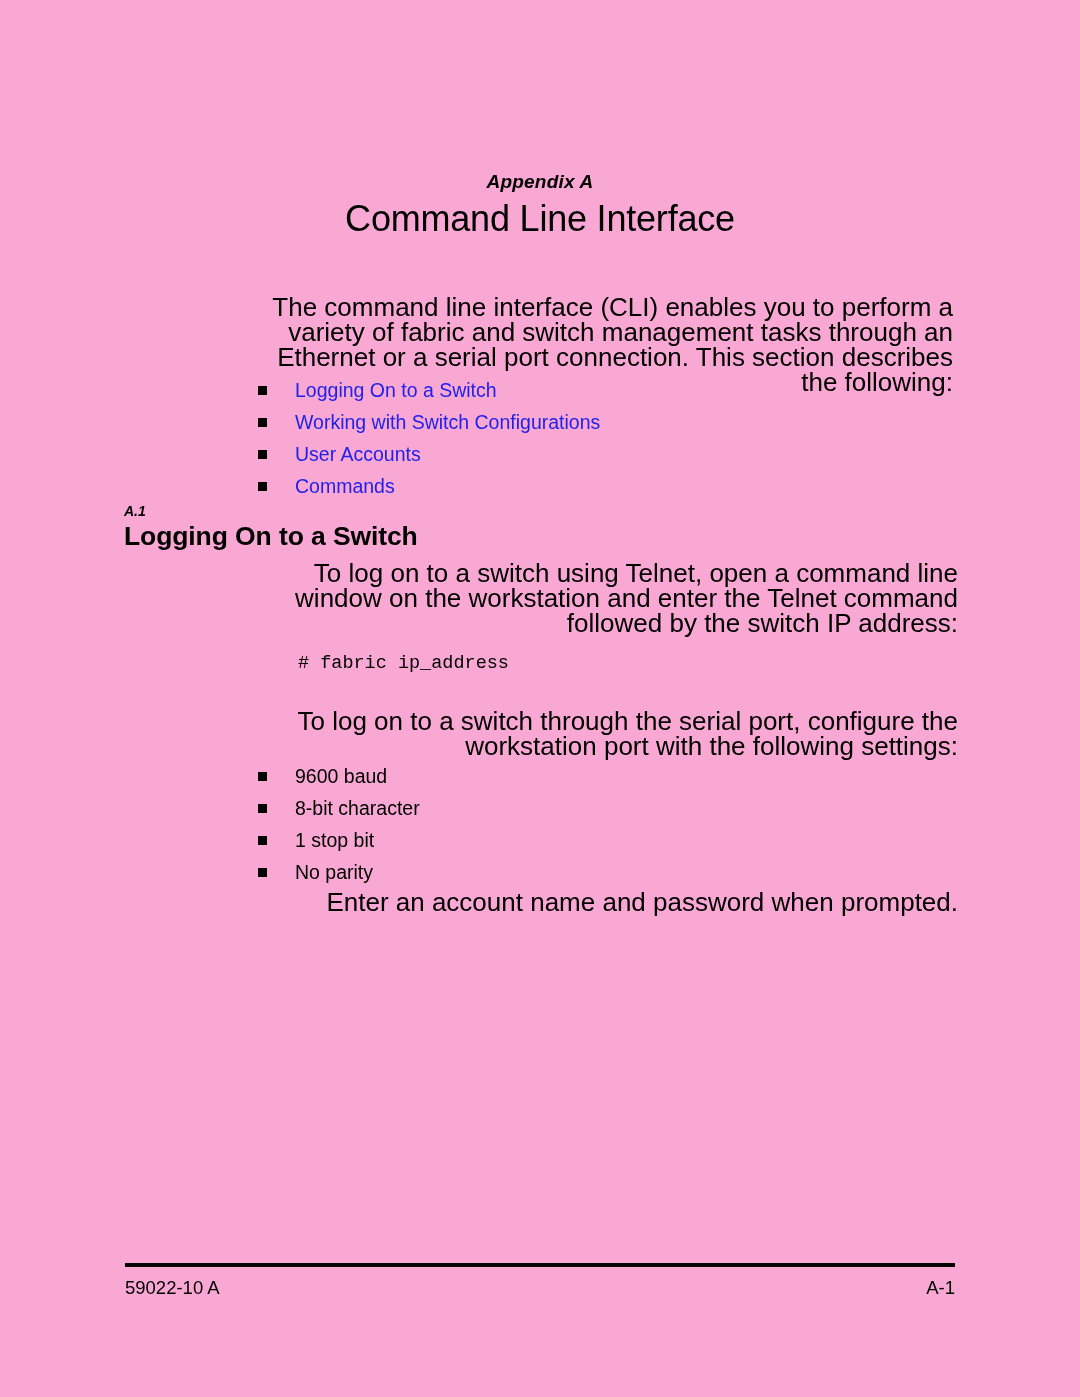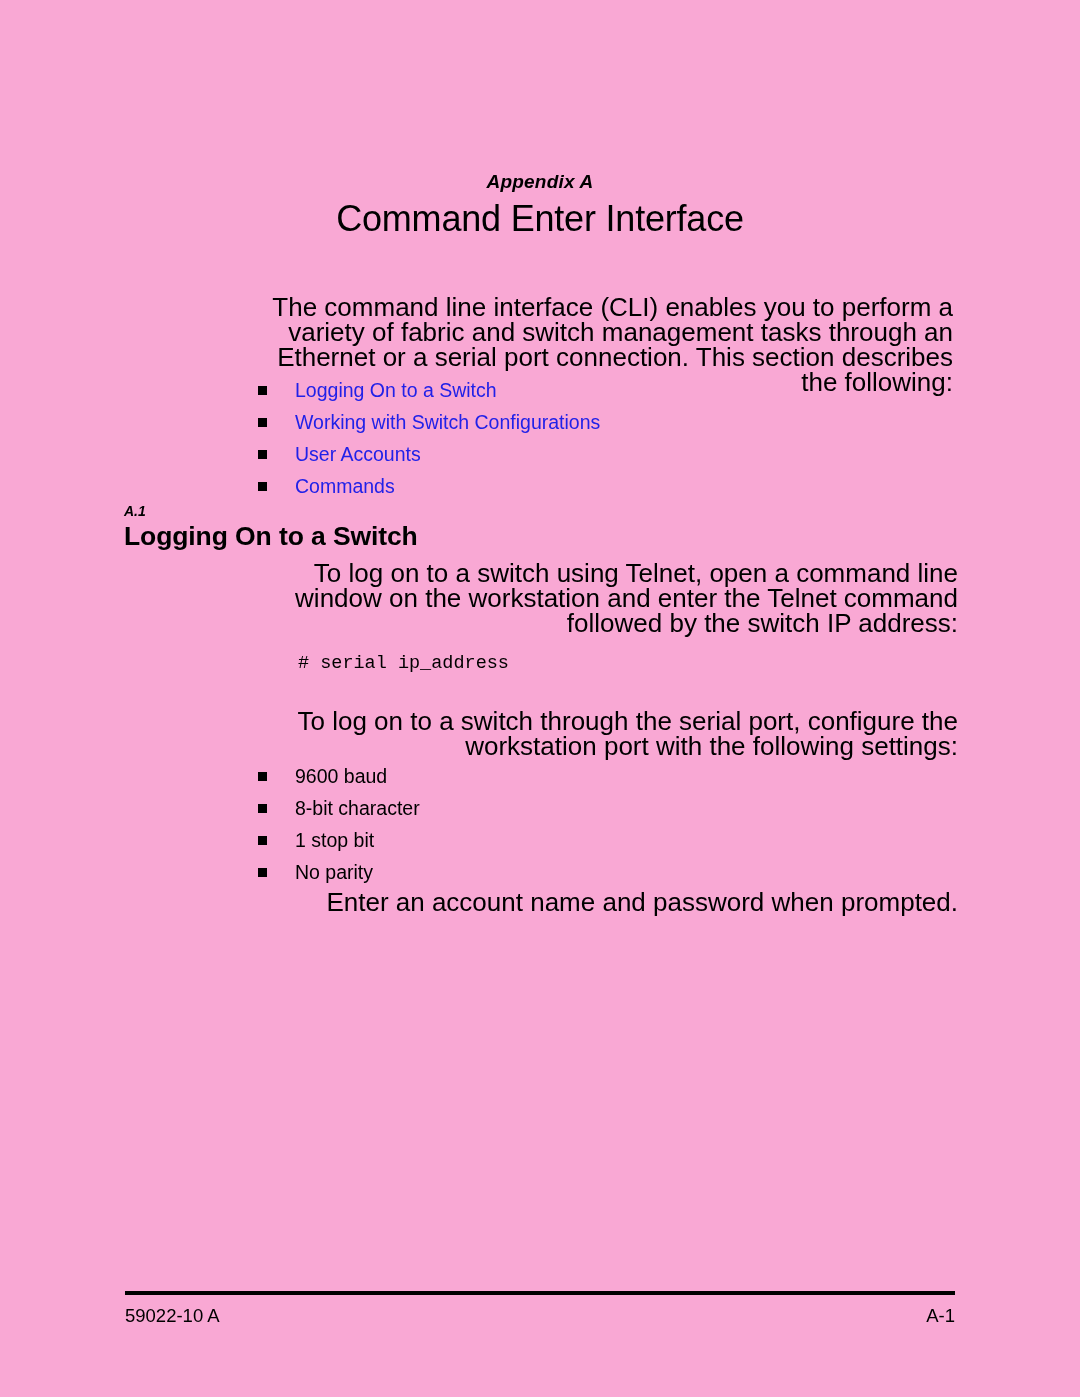--- a/index.html
+++ b/index.html
@@ -161,21 +161,21 @@
     position: absolute;
     left: 258px;
     top: 890px;
     width: 700px;
   }
 
   
   .footer {
     position: absolute;
     left: 125px;
-    top: 1291px;
+    top: 1263px;
     width: 830px;
   }
   .footer-rule {
     width: 100%;
     height: 4px;
     background: #000000;
     margin: 0 0 10px 0;
   }
   .footer-row {
     display: flex;
@@ -187,21 +187,21 @@
   .footer-left { text-align: left; }
   .footer-right { text-align: right; }
 </style>
 </head>
 <body>
 
 <div class="page">
 
   <div class="appendix-head">
     <div class="appendix-label">Appendix A</div>
-    <h1 class="appendix-title">Command Enter Interface</h1>
+    <h1 class="appendix-title">Command Line Interface</h1>
   </div>
 
   <div class="body-col">
     <p class="para first">The command line interface (CLI) enables you to perform a variety of fabric and switch management tasks through an Ethernet or a serial port connection. This section describes the following:</p>
   </div>
 
   <div class="list-links-wrap">
     <ul class="bullets links">
       <li>
         <span class="bullet-mark"></span>
@@ -222,21 +222,21 @@
     </ul>
   </div>
 
   <div class="section-head">
     <div class="section-number">A.1</div>
     <h2 class="section-title">Logging On to a Switch</h2>
   </div>
 
   <div class="block-telnet">
     <p class="para tight">To log on to a switch using Telnet, open a command line window on the workstation and enter the Telnet command followed by the switch IP address:</p>
-    <div class="code-line"># serial ip_address</div>
+    <div class="code-line"># fabric ip_address</div>
   </div>
 
 
   <div class="block-serial">
     <p class="para">To log on to a switch through the serial port, configure the workstation port with the following settings:</p>
   </div>
 
   <div class="list-settings-wrap">
     <ul class="bullets settings">
       <li>

